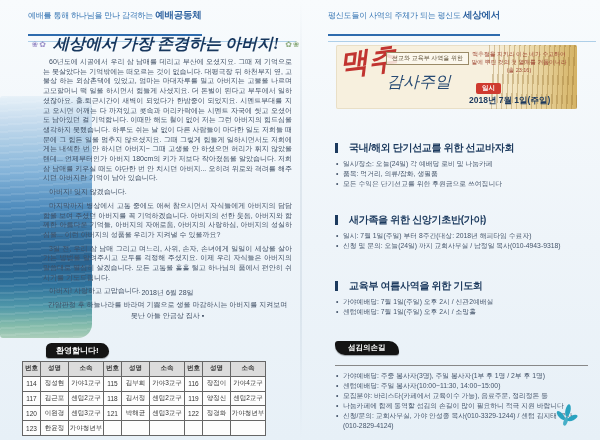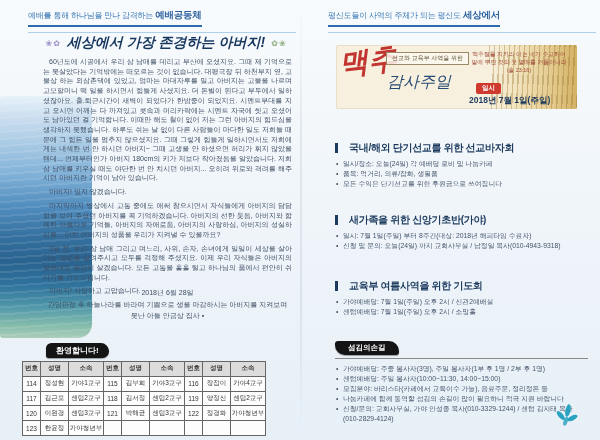--- a/index.html
+++ b/index.html
@@ -13,25 +13,25 @@
   
   .photo-strip{position:absolute;left:0;top:96px;width:92px;height:242px;
     border-radius:3px 10px 14px 3px;
     background:linear-gradient(180deg,#e7f1f8 0%,#c7dcee 10%,#a8cae4 20%,#82b2d8 32%,#4f8cbd 46%,#35719f 58%,#2a6390 68%,#2f729c 78%,#4f97a9 87%,#85bcab 95%,#abceba 100%);}
   .photo-strip::after{content:"";position:absolute;inset:0;border-radius:inherit;
     background:repeating-linear-gradient(176deg,rgba(255,255,255,.10) 0 2px,transparent 2px 7px);}
   
   .hdr{position:absolute;top:9px;width:268px;font-size:8px;color:#3a78b5;letter-spacing:-0.2px;}
   .hdr.left{left:28px}.hdr.right{left:328px}
   .hdr::after{content:"";position:absolute;left:0;right:0;bottom:-6px;height:1px;background:#aecfe8;}
-  .hdr-text{display:inline-block;border-bottom:2px solid #2f6cae;padding-bottom:3px;}
+  .hdr-text{display:inline-block;border-bottom:2px solid #2f6cae;padding-bottom:12px;}
   .hdr-text b{font-size:9.5px;color:#2a5f9e;}
   
   .letter-title-row{position:absolute;left:52px;top:34px;width:228px;display:flex;align-items:center;justify-content:center;gap:6px;}
-  .letter-title{margin:0;font-family:Liberation Sans, sans-serif;font-style:italic;font-weight:bold;font-size:14px;color:#17375e;white-space:nowrap;}
+  .letter-title{margin:0;font-family:Liberation Serif, serif;font-style:italic;font-weight:bold;font-size:16px;color:#17375e;white-space:nowrap;}
   .flower{font-size:8px;color:#8d7fc0;opacity:.85;letter-spacing:1px;}
   .flower.g{color:#7da06b;}
   .letter-body{position:absolute;left:43px;top:57px;width:249px;font-size:7px;line-height:9.7px;text-align:justify;color:#3f4e63;}
   .letter-body p{margin:0 0 4px 0;text-indent:6px;}
   .letter-close{position:absolute;left:43px;top:287px;width:249px;text-align:center;font-size:7px;line-height:11.5px;color:#3f4e63;}
   
   .badge{display:inline-block;background:#141414;color:#fff;font-weight:bold;
     border-radius:8px 12px 10px 4px;box-shadow:0 1px 1px rgba(0,0,0,.35);}
   .welcome-badge{position:absolute;left:46px;top:343px;font-size:8px;padding:2px 10px;}
   
@@ -60,21 +60,21 @@
   
   .section{position:absolute;left:335px;width:252px;}
   .sec1{top:141px}.sec2{top:213px}.sec3{top:279px}
   .sec-title{display:flex;align-items:center;gap:11px;font-size:10px;font-weight:bold;color:#1c3a5e;letter-spacing:-0.3px;}
   .tbar{width:3px;height:10px;background:#1c3a5e;flex:0 0 auto;}
   .blist{margin:4px 0 0 1px;padding:0;list-style:none;font-size:6.8px;line-height:10px;color:#44546a;}
   .blist li{position:relative;padding-left:7px;}
   .blist li::before{content:"•";position:absolute;left:0;color:#44546a;}
   
   .service{position:absolute;left:335px;top:341px;width:253px;}
-  .service-head{display:flex;align-items:center;border-bottom:1px solid #888;padding-bottom:3px;}
+  .service-head{display:flex;align-items:center;border-bottom:1px solid #888;padding-bottom:10px;}
   .service-badge{font-size:7.5px;padding:2px 13px;border-radius:3px 10px 3px 10px;}
   .service-title{font-size:8.5px;font-weight:bold;color:#222;margin-left:34px;white-space:nowrap;}
   .service .blist{margin-top:5px;}
   
   .leaf{position:absolute;left:556px;top:403px;width:22px;height:24px;}
 </style>
 </head>
 <body>
 
 <div id="spread">

